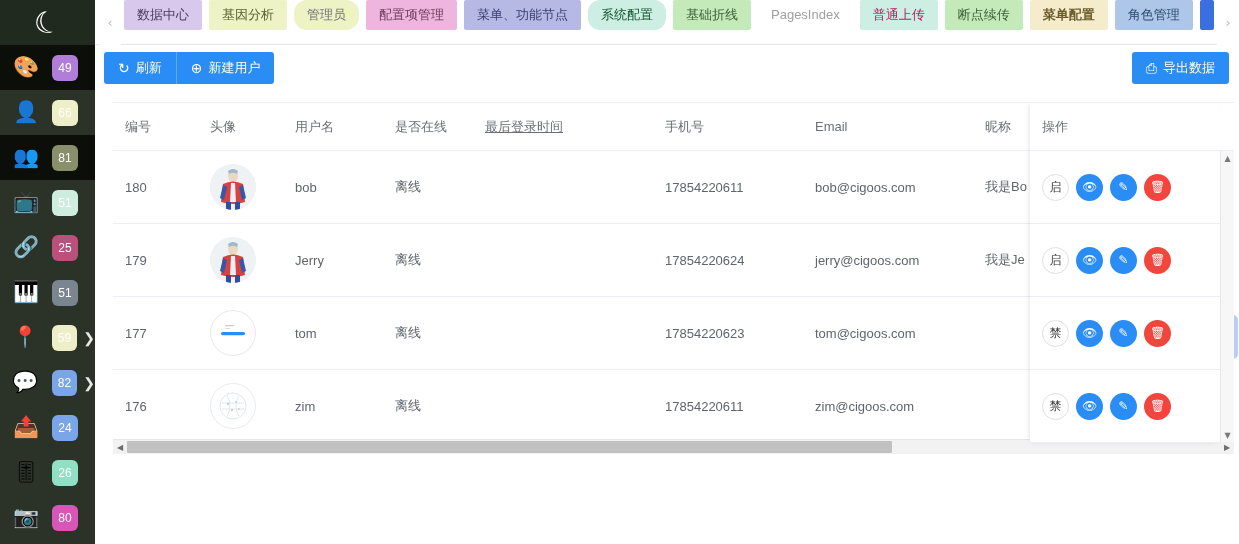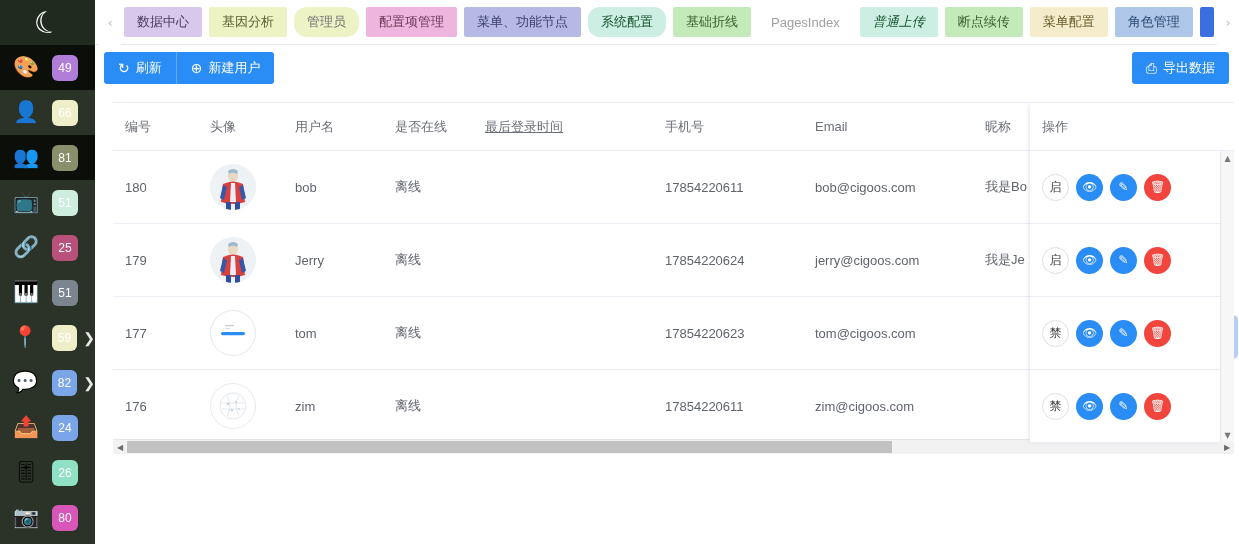--- a/index.html
+++ b/index.html
@@ -73,21 +73,21 @@
   }
   .tab-nav {
     width: 22px; height: 45px;
     display: flex; align-items: center; justify-content: center;
     color: #bbb; font-size: 13px; background: #fff;
     font-family: "DejaVu Sans", sans-serif;
     flex: 0 0 22px;
   }
   .tabs-wrap {
     flex: 1 1 auto; height: 45px;
-    display: flex; align-items: center; gap: 7px;
+    display: flex; align-items: flex-start; gap: 7px;
     overflow: hidden; padding-left: 3px;
   }
   .tab {
     height: 30px;
     padding: 0 13px;
     display: flex; align-items: center; justify-content: center;
     font-size: 13px;
     white-space: nowrap;
     border-radius: 2px;
     color: #3a3a3a;
@@ -304,23 +304,23 @@
       <div class="tab-nav">‹</div>
       <div class="tabs-wrap" id="tabs-wrap">
           <div class="tab" style="background: rgb(216, 201, 236); color: rgb(74, 58, 92);">数据中心</div>
           <div class="tab" style="background: rgb(238, 243, 198); color: rgb(90, 96, 48);">基因分析</div>
           <div class="tab" style="background: rgb(238, 243, 198); color: #737373; border-radius: 13px;">管理员</div>
           <div class="tab" style="background: rgb(238, 182, 222); color: rgb(109, 58, 90);">配置项管理</div>
           <div class="tab" style="background: rgb(181, 185, 227); color: rgb(60, 65, 112);">菜单、功能节点</div>
           <div class="tab" style="background: rgb(205, 238, 226); color: #14532d; border-radius: 12px;">系统配置</div>
           <div class="tab" style="background: rgb(195, 234, 184); color: rgb(59, 95, 50);">基础折线</div>
           <div class="tab plain" style="background: rgb(255, 255, 255); color: rgb(160, 160, 160);">PagesIndex</div>
-          <div class="tab" style="background: rgb(205, 238, 226); color: #14532d; font-style: italic;">普通上传</div>
+          <div class="tab" style="background: rgb(205, 238, 226); color: #be185d;">普通上传</div>
           <div class="tab" style="background: rgb(195, 234, 184); color: rgb(59, 95, 50);">断点续传</div>
-          <div class="tab" style="background: rgb(244, 236, 203); color: rgb(106, 92, 44);">菜单配置</div>
+          <div class="tab" style="background: rgb(244, 236, 203); color: rgb(106, 92, 44); font-weight: bold;">菜单配置</div>
           <div class="tab" style="background: rgb(174, 198, 232); color: rgb(44, 74, 114);">角色管理</div>
           <div class="tab activeblue" style="background: rgb(59, 111, 224); color: rgb(255, 255, 255);"></div>
         </div>
       <div class="tab-nav">›</div>
     </div>
 
     <div class="toolbar">
       <div class="btn-group">
         <button class="btn first">
           <span class="bico">↻</span>

